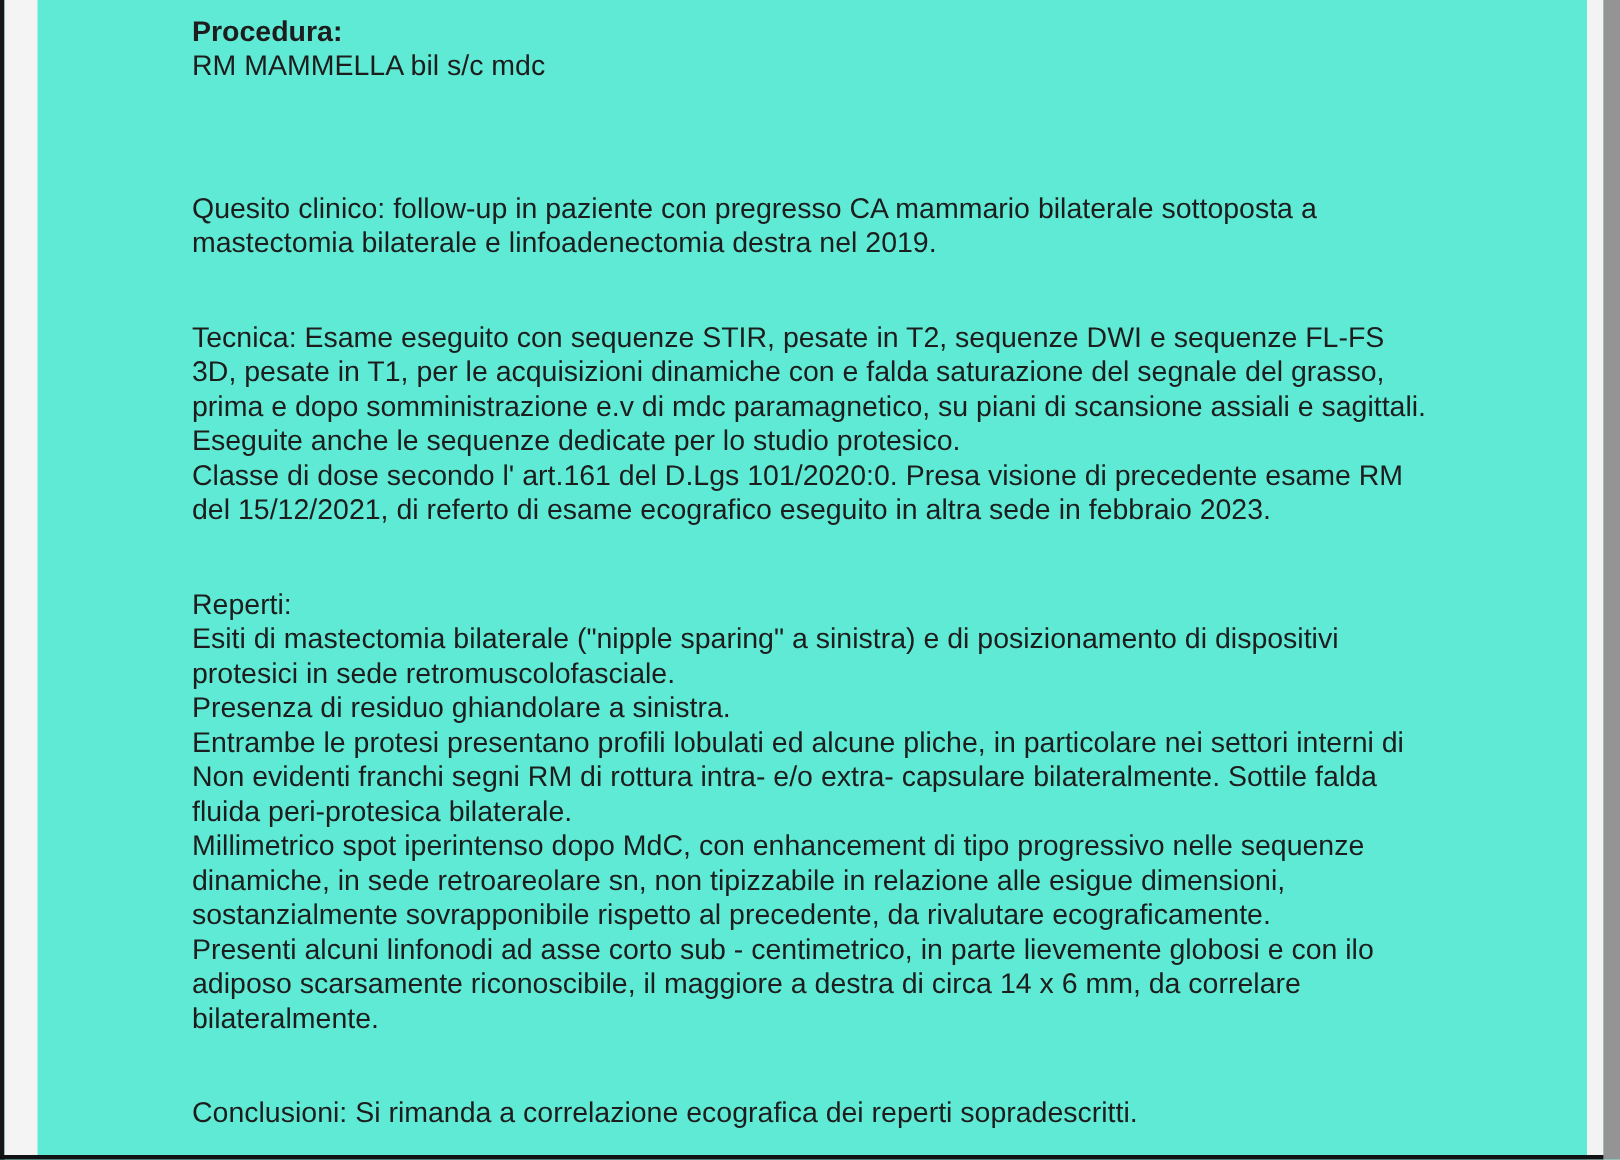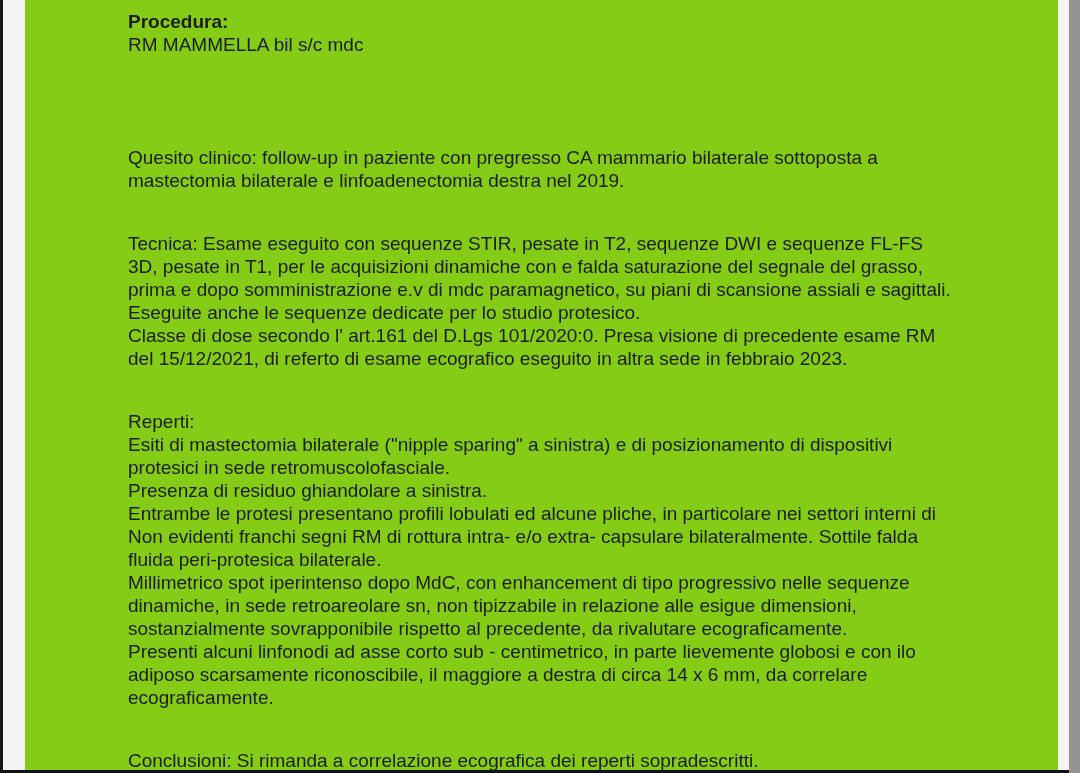--- a/index.html
+++ b/index.html
@@ -7,21 +7,21 @@
     width: 1080px;
     height: 773px;
     background: #ffffff;
     font-family: "Liberation Sans", sans-serif;
     overflow: hidden;
     position: relative;
   }
   .screen {
     position: absolute;
     inset: 0;
-    background: #84cc16;
+    background: #5eead4;
   }
   
   .edge-left-dark {
     position: absolute;
     left: 0; top: 0; bottom: 0;
     width: 3px;
     background: #17171a;
   }
   .gutter-left {
     position: absolute;
@@ -55,21 +55,21 @@
     color: #1d1d1d;
     font-size: 19px;
     line-height: 23px;
   }
   .line {
     height: 23px;
     white-space: nowrap;
   }
   .bold { font-weight: bold; }
   .para { margin-top: 40px; }
-  .para.first-gap { margin-top: 90px; }
+  .para.first-gap { margin-top: 72px; }
 </style>
 </head>
 <body>
 
 <div class="screen">
 
   <div class="edge-left-dark"></div>
   <div class="gutter-left"></div>
   <div class="gutter-right"></div>
   <div class="edge-right-dark"></div>
@@ -99,21 +99,21 @@
         <div class="line">protesici in sede retromuscolofasciale.</div>
         <div class="line">Presenza di residuo ghiandolare a sinistra.</div>
         <div class="line">Entrambe le protesi presentano profili lobulati ed alcune pliche, in particolare nei settori interni di</div>
         <div class="line">Non evidenti franchi segni RM di rottura intra- e/o extra- capsulare bilateralmente. Sottile falda</div>
         <div class="line">fluida peri-protesica bilaterale.</div>
         <div class="line">Millimetrico spot iperintenso dopo MdC, con enhancement di tipo progressivo nelle sequenze</div>
         <div class="line">dinamiche, in sede retroareolare sn, non tipizzabile in relazione alle esigue dimensioni,</div>
         <div class="line">sostanzialmente sovrapponibile rispetto al precedente, da rivalutare ecograficamente.</div>
         <div class="line">Presenti alcuni linfonodi ad asse corto sub - centimetrico, in parte lievemente globosi e con ilo</div>
         <div class="line">adiposo scarsamente riconoscibile, il maggiore a destra di circa 14 x 6 mm, da correlare</div>
-        <div class="line">ecograficamente.</div>
+        <div class="line">bilateralmente.</div>
       </div>
 
     <div class="para">
         <div class="line">Conclusioni: Si rimanda a correlazione ecografica dei reperti sopradescritti.</div>
       </div>
   </div>
 
 </div>
 
 </body></html>

